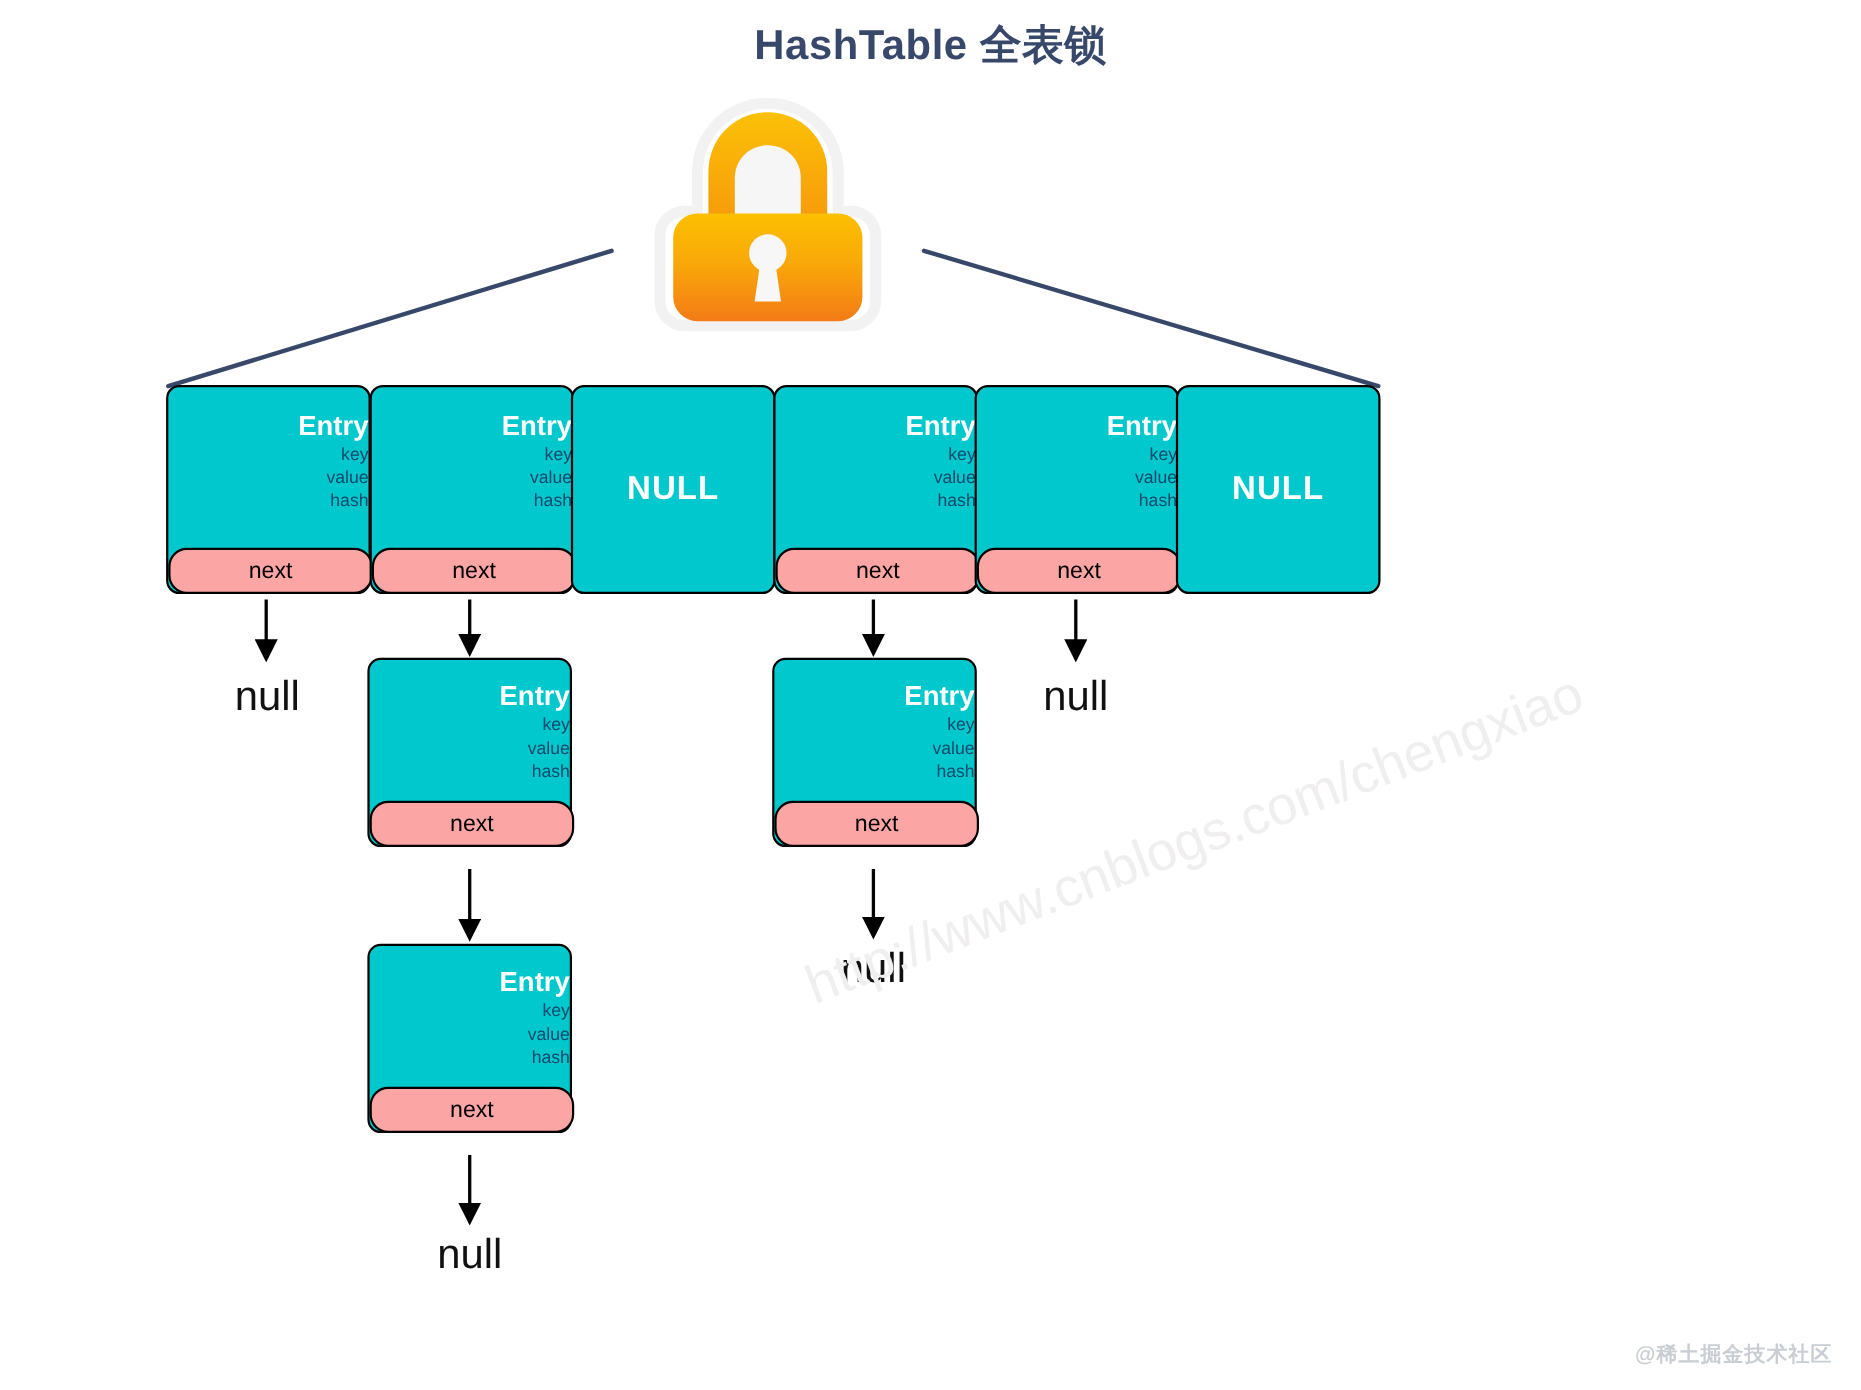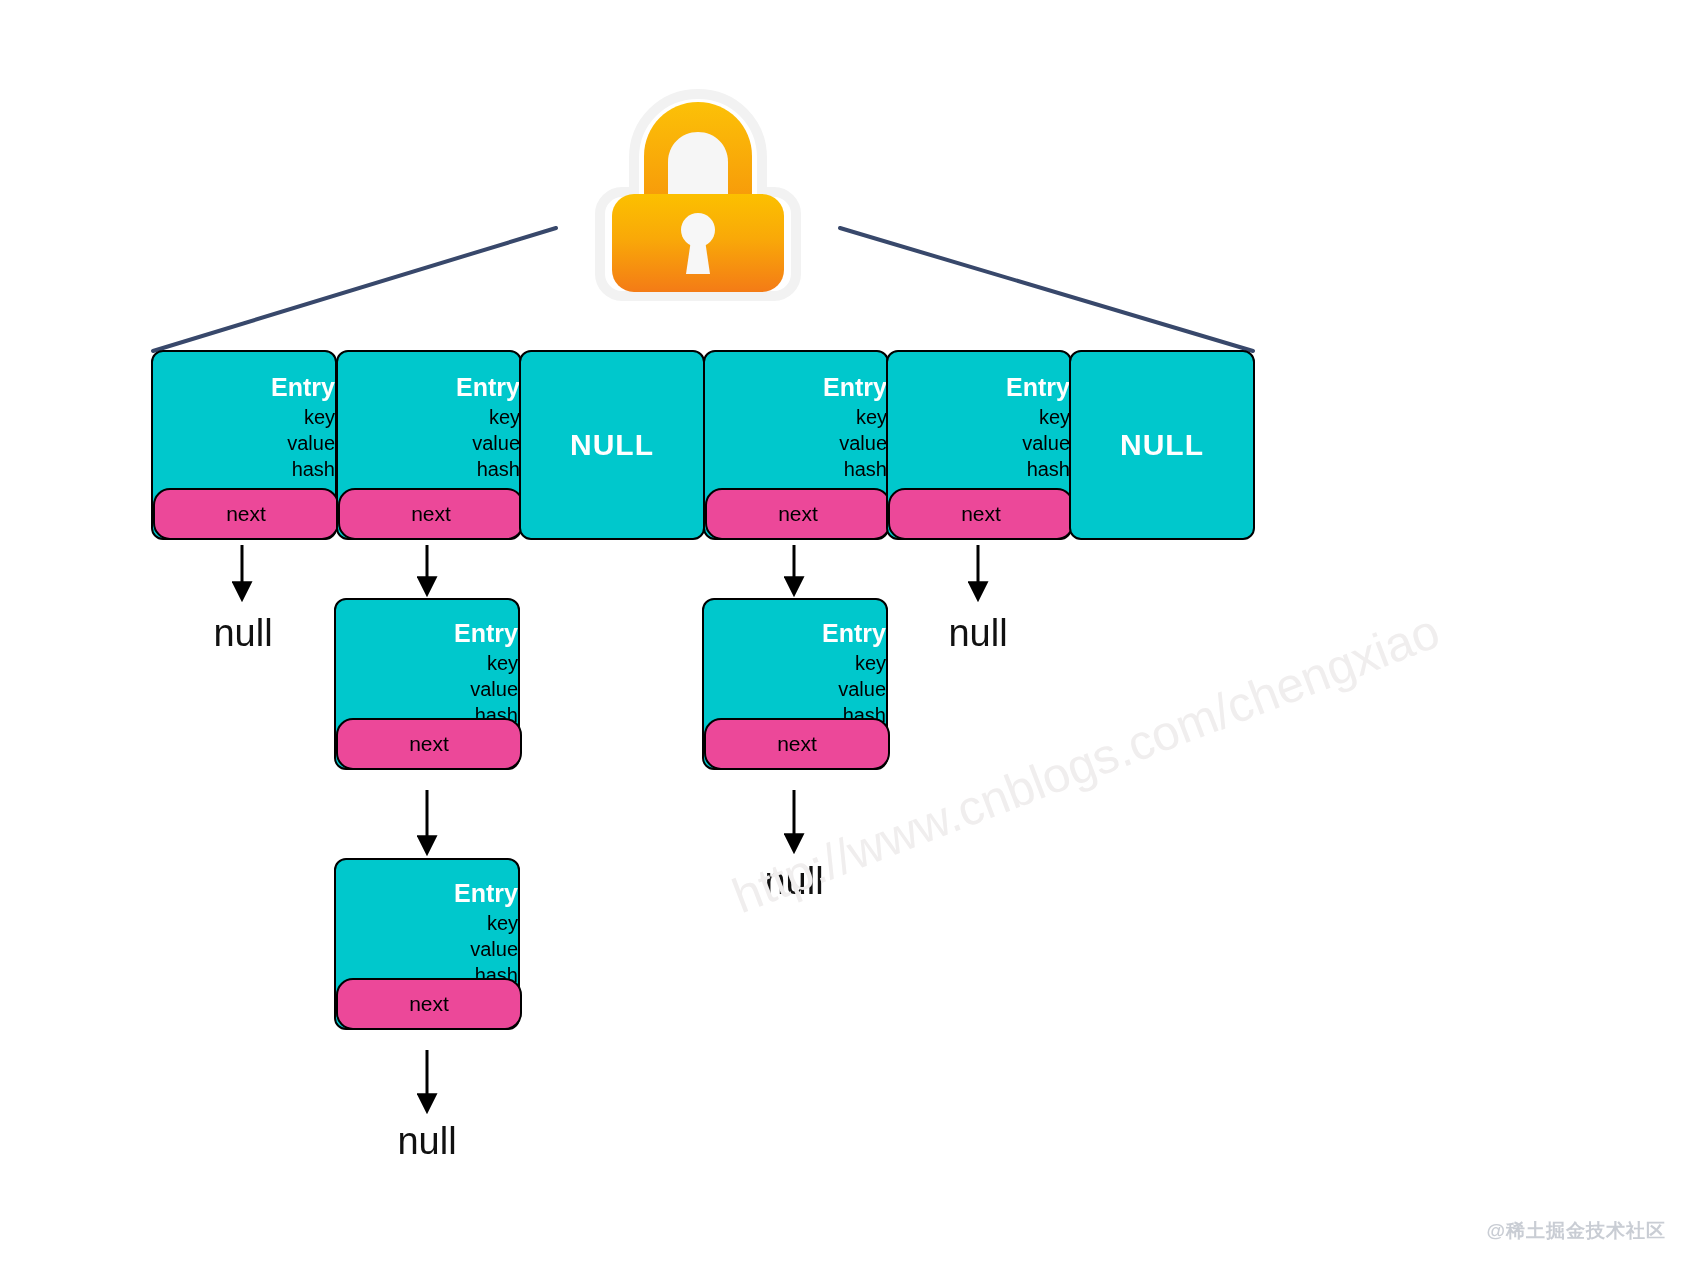--- a/index.html
+++ b/index.html
@@ -81,33 +81,33 @@
     text-align: right;
   }
   .entry-title {
     color: #ffffff;
     font-weight: bold;
     font-size: 25px;
     line-height: 1.05;
     margin-bottom: 4px;
   }
   .entry-field {
-    color: #000000;
-    font-size: 20px;
+    color: #0c4a6e;
+    font-size: 16px;
     line-height: 1.30;
   }
 
   
   .next-pill {
     position: absolute;
     left: 0px;
     bottom: -2px;
     width: 186px;
-    height: 52px;
-    background: #ec4899;
+    height: 42px;
+    background: #fca5a5;
     border: 2px solid #000000;
     border-radius: 17px;
     box-sizing: border-box;
     display: flex;
     align-items: center;
     justify-content: center;
     color: #000000;
     font-size: 21px;
   }
 
@@ -155,20 +155,21 @@
     color: #c9cdd4;
     letter-spacing: 1px;
     font-weight: bold;
   }
 </style>
 </head>
 <body>
 
 <div id="canvas">
 
+  <div id="title">HashTable 全表锁</div>
 
   <div id="lock-wrap">
     <svg width="220" height="218" viewBox="0 0 220 218" xmlns="http://www.w3.org/2000/svg">
       <defs>
         <linearGradient id="lockGrad" x1="0" y1="0" x2="0" y2="1">
           <stop offset="0%" stop-color="#fcc000"></stop>
           <stop offset="45%" stop-color="#f9a908"></stop>
           <stop offset="100%" stop-color="#f47b16"></stop>
         </linearGradient>
         <linearGradient id="lockGradTop" x1="0" y1="0" x2="0" y2="1">

